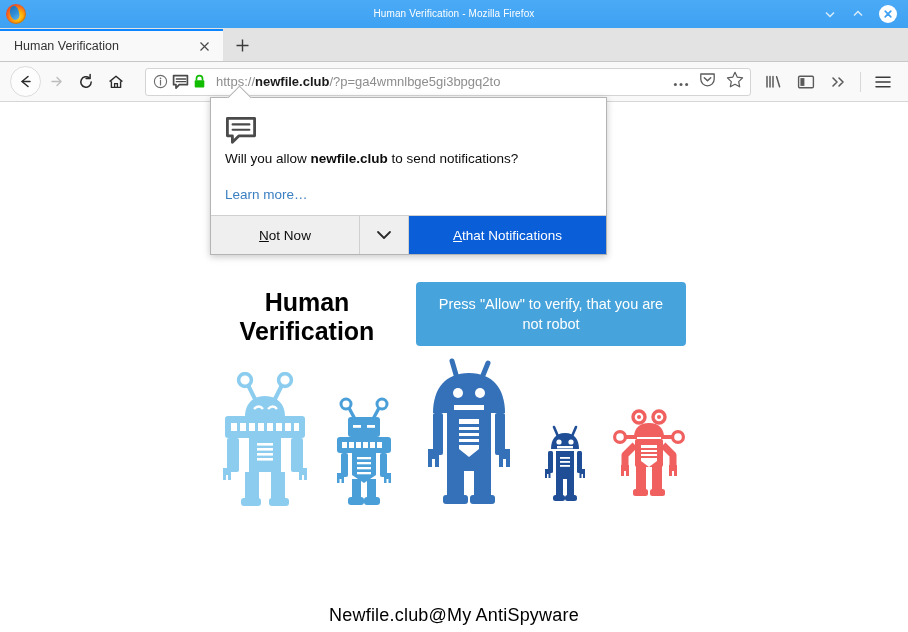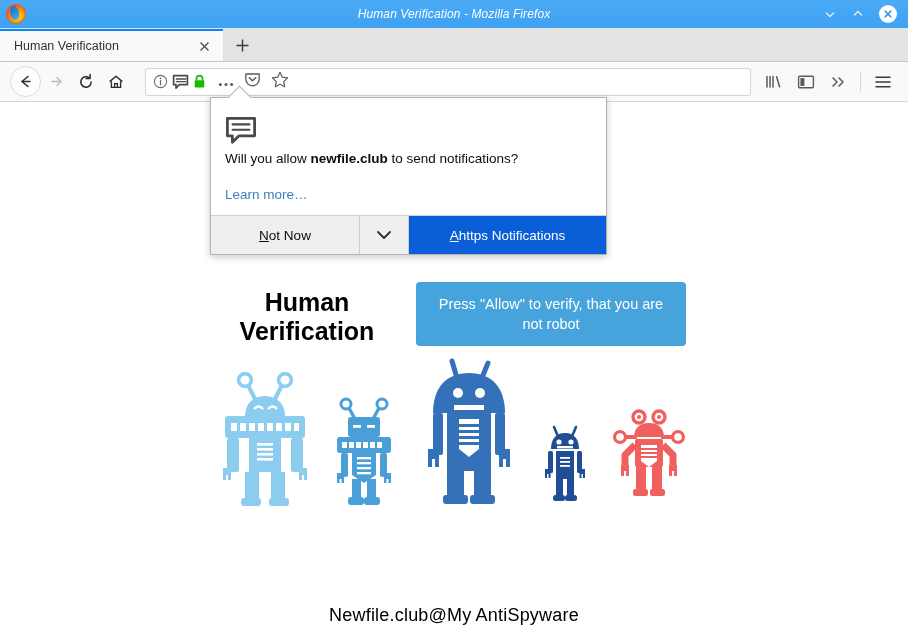--- a/index.html
+++ b/index.html
@@ -39,25 +39,24 @@
     width:9px; height:14px;
     border-radius: 60% 40% 50% 50%;
     background: linear-gradient(160deg,#1d6fb8 0%, #2f8ed6 55%, #5fb4ea 100%);
     transform: rotate(-18deg);
   }
   .title-text {
     position: absolute;
     left: 0; right: 0;
     text-align: center;
     color: #ffffff;
-    font-size: 12px;
+    font-size: 10px;
     line-height: 28px;
     letter-spacing: .1px;
     pointer-events: none;
-    font-style: italic;
   }
   .win-controls {
     margin-left: auto;
     display: flex;
     align-items: center;
     gap: 14px;
     padding-right: 11px;
     z-index: 2;
   }
   .win-btn {
@@ -401,20 +400,21 @@
         <path d="M1.6 1.6 h13.8 v9.1 h-8.1 l-3.3 3.4 v-3.4 h-2.4 z" fill="none" stroke="#4a4a4a" stroke-width="1.7" stroke-linejoin="round"></path>
         <path d="M4.3 5 h9.4 M4.3 7.7 h9.4" stroke="#4a4a4a" stroke-width="1.3" stroke-linecap="round"></path>
       </svg>
     </span>
     <span class="url-icon">
       <svg width="13" height="15" viewBox="0 0 13 15">
         <path d="M3.5 6.4 V4.6 a3 3 0 0 1 6 0 V6.4" fill="none" stroke="#12bc00" stroke-width="1.7"></path>
         <rect x="1.7" y="6.2" width="9.6" height="7.2" rx="1" fill="#12bc00"></rect>
       </svg>
     </span>
+    <span class="url-text"><span>https://</span><b>newfile.club</b><span>/?p=ga4wmnlbge5gi3bpgq2to</span></span>
     <span class="url-right">
       <span>
         <svg width="16" height="5" viewBox="0 0 16 5">
             <circle cx="2.4" cy="2.5" r="1.5" fill="#5b5b5b"></circle>
             <circle cx="8" cy="2.5" r="1.5" fill="#5b5b5b"></circle>
             <circle cx="13.6" cy="2.5" r="1.5" fill="#5b5b5b"></circle>
           </svg>
       </span>
       <span>
         <svg width="17" height="17" viewBox="0 0 17 17">
@@ -654,16 +654,16 @@
         <u>N</u>
         <span>ot Now</span>
       </div>
     <div class="dh-dropdown">
       <svg width="16" height="10" viewBox="0 0 16 10">
           <path d="M2 2 L8 8 L14 2" fill="none" stroke="#2b2b2b" stroke-width="1.8" stroke-linecap="round" stroke-linejoin="round"></path>
         </svg>
     </div>
     <div class="dh-primary">
         <u>A</u>
-        <span>https Notifications</span>
+        <span>that Notifications</span>
       </div>
   </div>
 </div>
 
 </body></html>

